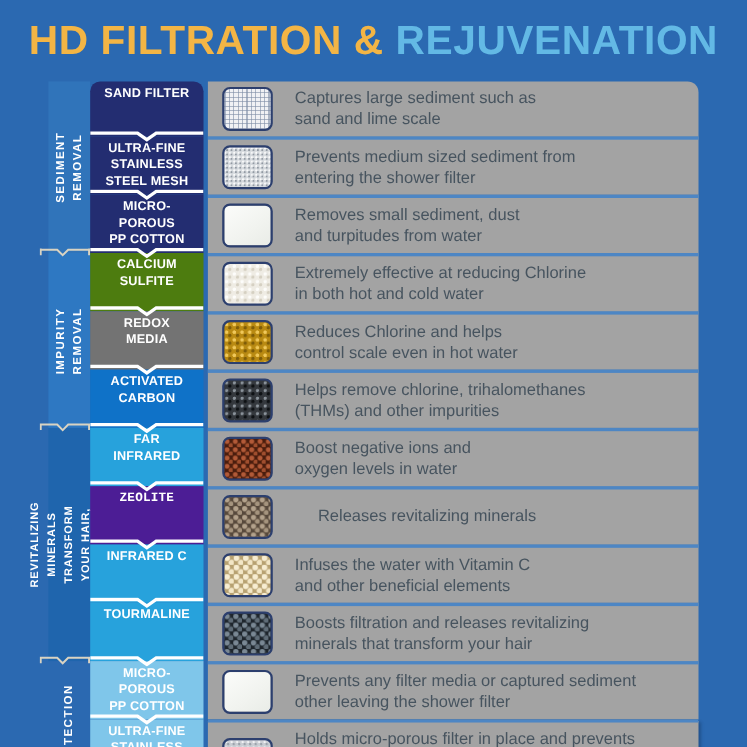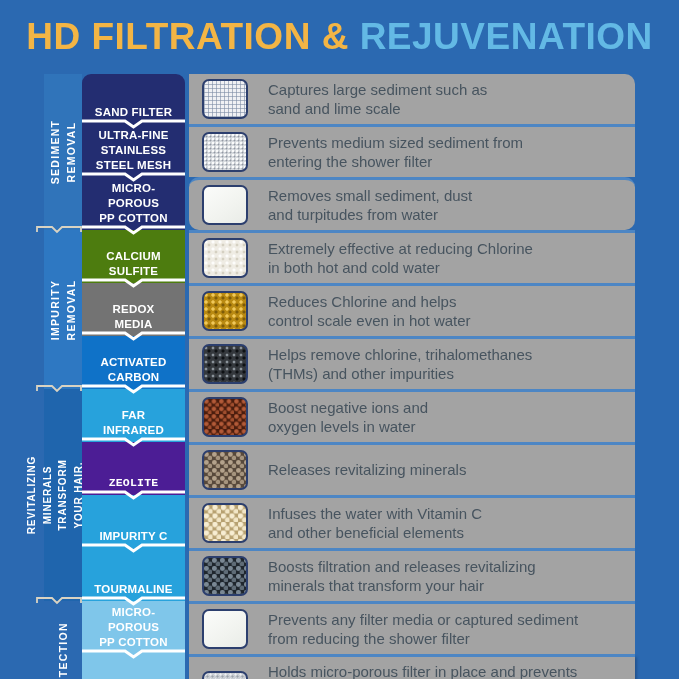--- a/index.html
+++ b/index.html
@@ -26,21 +26,21 @@
   .band-fill{position:absolute;top:0;bottom:0;left:8px;right:0;}
   .rail-label{
     position:absolute;left:27px;top:50%;
     transform:translate(-50%,-50%) rotate(-90deg);
     color:#fff;font-weight:bold;font-size:10.5px;letter-spacing:1.3px;
     white-space:pre-line;text-align:center;line-height:1.55;
   }
   .bracket{position:absolute;top:-5px;left:0;width:46px;height:10px;z-index:4;}
   
   .stage-cell{
-    grid-column:2;position:relative;display:flex;align-items:flex-end;justify-content:center;
+    grid-column:2;position:relative;display:flex;align-items:flex-start;justify-content:center;
     padding:4px 6px;
   }
   .stage-cell.first{border-radius:9px 9px 0 0;}
   .stage-cell.last{border-radius:0 0 9px 9px;}
   .stage-label{
     color:#fff;font-weight:bold;font-size:11.5px;line-height:1.3;letter-spacing:.2px;
     text-align:center;white-space:pre-line;
   }
   .chevron{position:absolute;bottom:-5px;left:0;width:100%;height:10px;z-index:3;}
   
@@ -133,21 +133,21 @@
       <div class="desc-text">Prevents medium sized sediment from
 entering the shower filter</div>
     </div>
     <div class="stage-cell" style="grid-row: 3; background: rgb(35, 45, 113);">
       <span class="stage-label">MICRO-POROUS
 PP COTTON</span>
       <svg class="chevron" viewBox="0 0 103 10" preserveAspectRatio="none">
         <polyline points="0,2 43,2 51.5,8 60,2 103,2" fill="none" stroke="#ffffff" stroke-width="3"></polyline>
       </svg>
     </div>
-    <div class="desc-cell" style="grid-row: 3; border-radius: 10px;">
+    <div class="desc-cell" style="grid-row: 3;">
       <div class="swatch tx-plain-white"></div>
       <div class="desc-text">Removes small sediment, dust
 and turpitudes from water</div>
     </div>
     <div class="rail-cell" style="grid-row: 4 / span 3;">
       <div class="band-fill" style="background: rgb(46, 120, 194);"></div>
       <div class="rail-label">IMPURITY REMOVAL</div>
       <svg class="bracket" viewBox="0 0 46 10">
         <path d="M1,1 L1,7 M1,2 L16,2 L21,7 L26,2 L45,2 M45,1 L45,7" fill="none" stroke="#d9d3c2" stroke-width="1.8"></path>
       </svg>
@@ -208,26 +208,26 @@
       <div class="swatch tx-red-brown-balls"></div>
       <div class="desc-text">Boost negative ions and
 oxygen levels in water</div>
     </div>
     <div class="stage-cell" style="grid-row: 8; background: #4c1d95; font-family: Liberation Mono, monospace;">
       <span class="stage-label">ZEOLITE</span>
       <svg class="chevron" viewBox="0 0 103 10" preserveAspectRatio="none">
         <polyline points="0,2 43,2 51.5,8 60,2 103,2" fill="none" stroke="#ffffff" stroke-width="3"></polyline>
       </svg>
     </div>
-    <div class="desc-cell" style="grid-row: 8;">
+    <div class="desc-cell" style="grid-row: 8; gap: 21px;">
       <div class="swatch tx-tan-balls"></div>
       <div class="desc-text">Releases revitalizing minerals</div>
     </div>
     <div class="stage-cell" style="grid-row: 9; background: rgb(39, 162, 220);">
-      <span class="stage-label">IMPURITY C</span>
+      <span class="stage-label">INFRARED C</span>
       <svg class="chevron" viewBox="0 0 103 10" preserveAspectRatio="none">
         <polyline points="0,2 43,2 51.5,8 60,2 103,2" fill="none" stroke="#ffffff" stroke-width="3"></polyline>
       </svg>
     </div>
     <div class="desc-cell" style="grid-row: 9;">
       <div class="swatch tx-cream-balls"></div>
       <div class="desc-text">Infuses the water with Vitamin C
 and other beneficial elements</div>
     </div>
     <div class="stage-cell" style="grid-row: 10; background: rgb(39, 162, 220);">
@@ -251,21 +251,21 @@
     <div class="stage-cell" style="grid-row: 11; background: rgb(127, 198, 234);">
       <span class="stage-label">MICRO-POROUS
 PP COTTON</span>
       <svg class="chevron" viewBox="0 0 103 10" preserveAspectRatio="none">
         <polyline points="0,2 43,2 51.5,8 60,2 103,2" fill="none" stroke="#ffffff" stroke-width="3"></polyline>
       </svg>
     </div>
     <div class="desc-cell" style="grid-row: 11;">
       <div class="swatch tx-plain-white"></div>
       <div class="desc-text">Prevents any filter media or captured sediment
-from reducing the shower filter</div>
+other leaving the shower filter</div>
     </div>
     <div class="stage-cell last" style="grid-row: 12; background: rgb(127, 198, 234);">
       <span class="stage-label">ULTRA-FINE
 STAINLESS
 STEEL MESH</span>
     </div>
     <div class="desc-cell last" style="grid-row: 12;">
       <div class="swatch tx-gray-mesh"></div>
       <div class="desc-text">Holds micro-porous filter in place and prevents
 medium sized sediment from entering the shower

